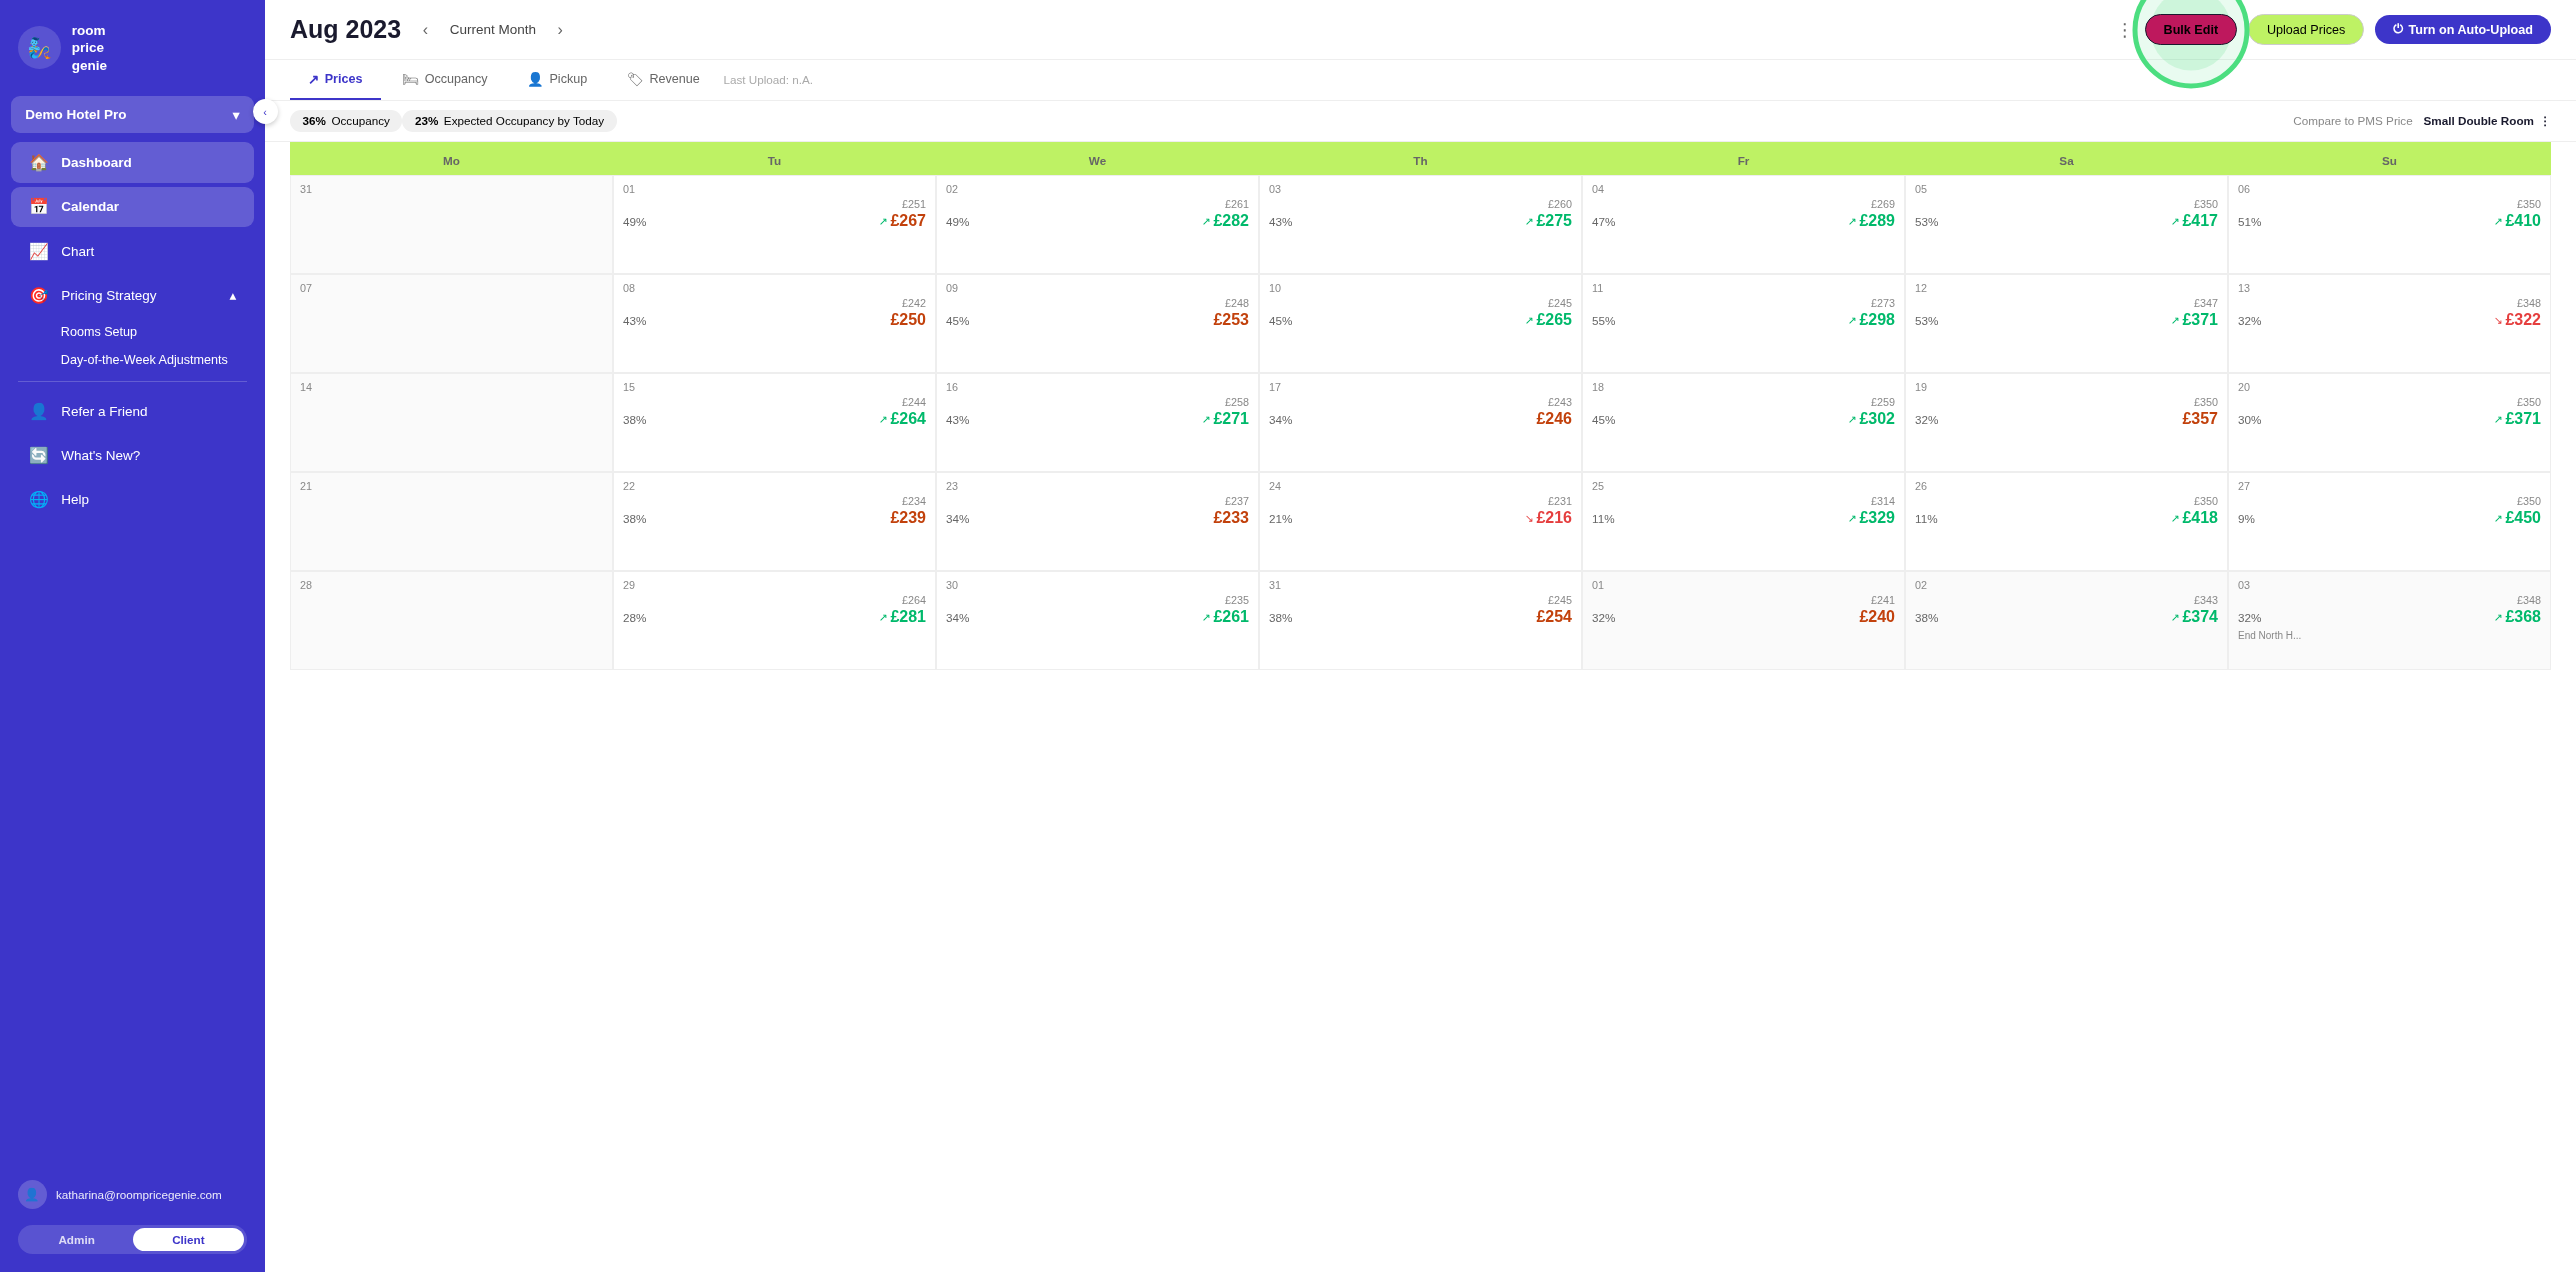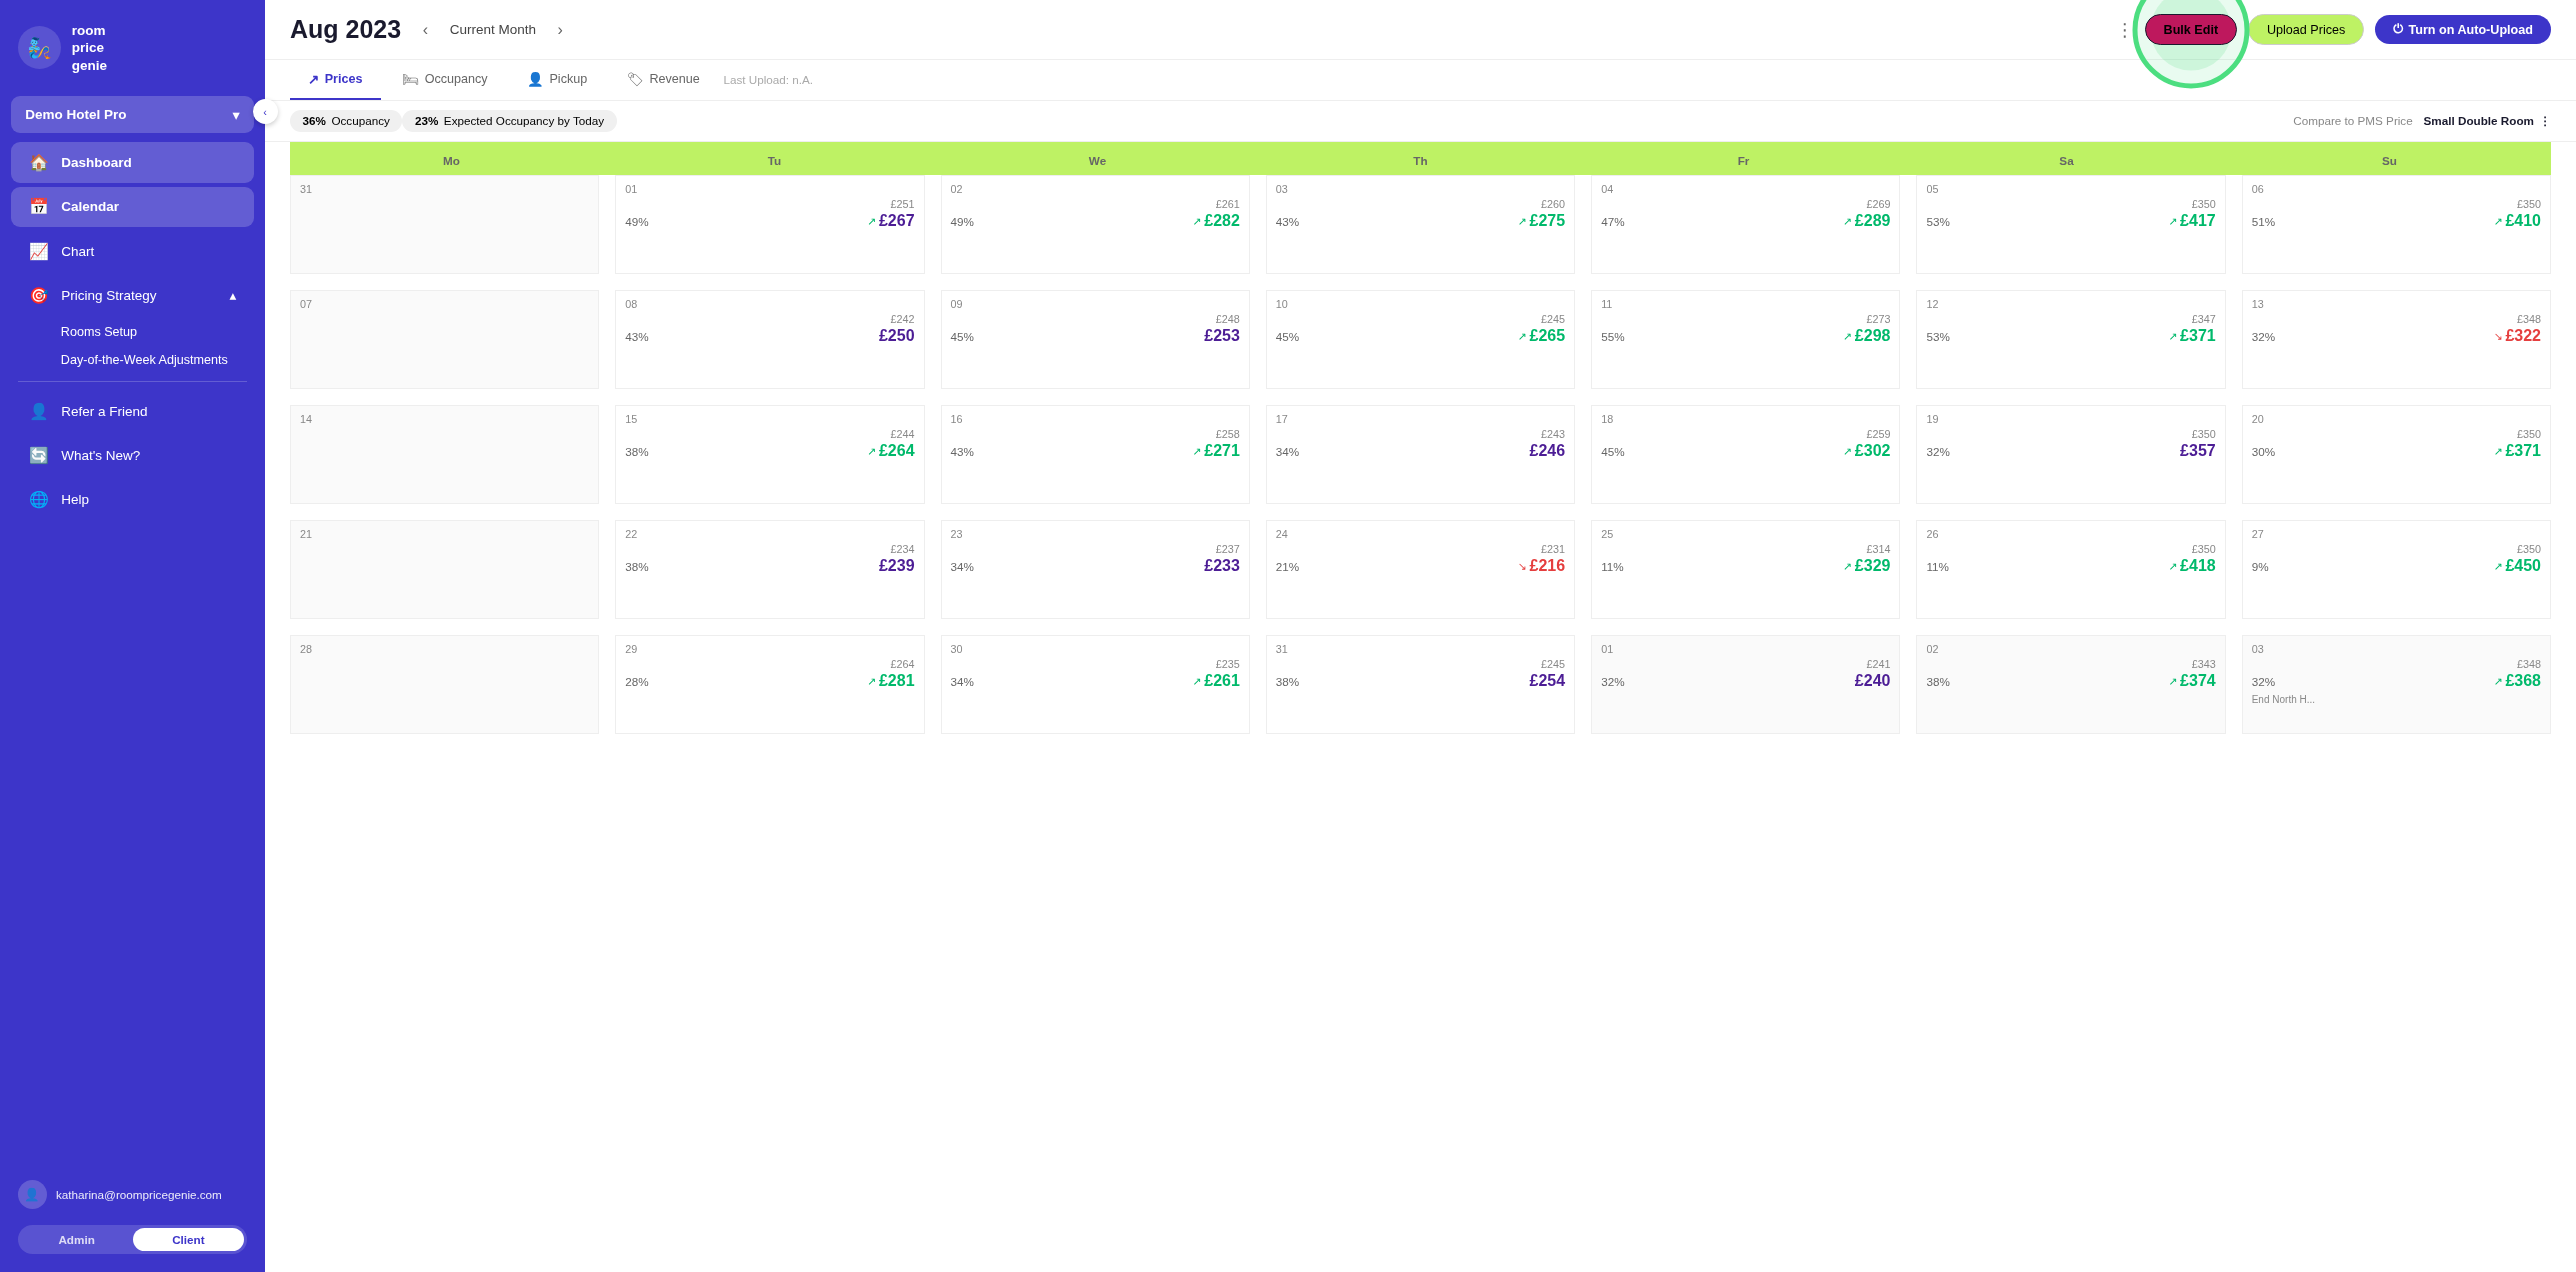--- a/index.html
+++ b/index.html
@@ -276,34 +276,33 @@
       padding: 9px 0 3.6px;
       position: sticky;
       top: 0;
       background: #bef264;
       z-index: 2;
     }
     .day-header { font-size: 11.7px; font-weight: 600; color: #666; padding: 3.6px; }
     .calendar-grid {
       display: grid;
       grid-template-columns: repeat(7, 1fr);
-      gap: 16px;
     }
     .cal-cell {
       border: 0.9px solid #eee;
       min-height: 99px;
       padding: 7.2px 9px;
       position: relative;
     }
     .cal-cell.empty { background: #fafafa; }
     .cell-date { font-size: 10.8px; color: #888; margin-bottom: 3.6px; }
     .cell-prev-price { font-size: 10.8px; color: #888; text-align: right; margin-bottom: 1.8px; }
     .cell-row { display: flex; align-items: center; justify-content: space-between; }
     .cell-occupancy { font-size: 11.7px; color: #666; }
-    .cell-price { font-size: 16px; font-weight: 700; color: #4c1d95; }
+    .cell-price { font-size: 16px; font-weight: 700; color: #c2410c; }
     .cell-price.green { color: #00b96b; }
     .cell-price.red { color: #e53e3e; }
     .arrow-up { color: #00b96b; font-size: 10.8px; }
     .arrow-down { color: #e53e3e; font-size: 10.8px; }
     .cell-price-row {
       display: flex;
       align-items: center;
       justify-content: flex-end;
       gap: 2.7px;
     }

